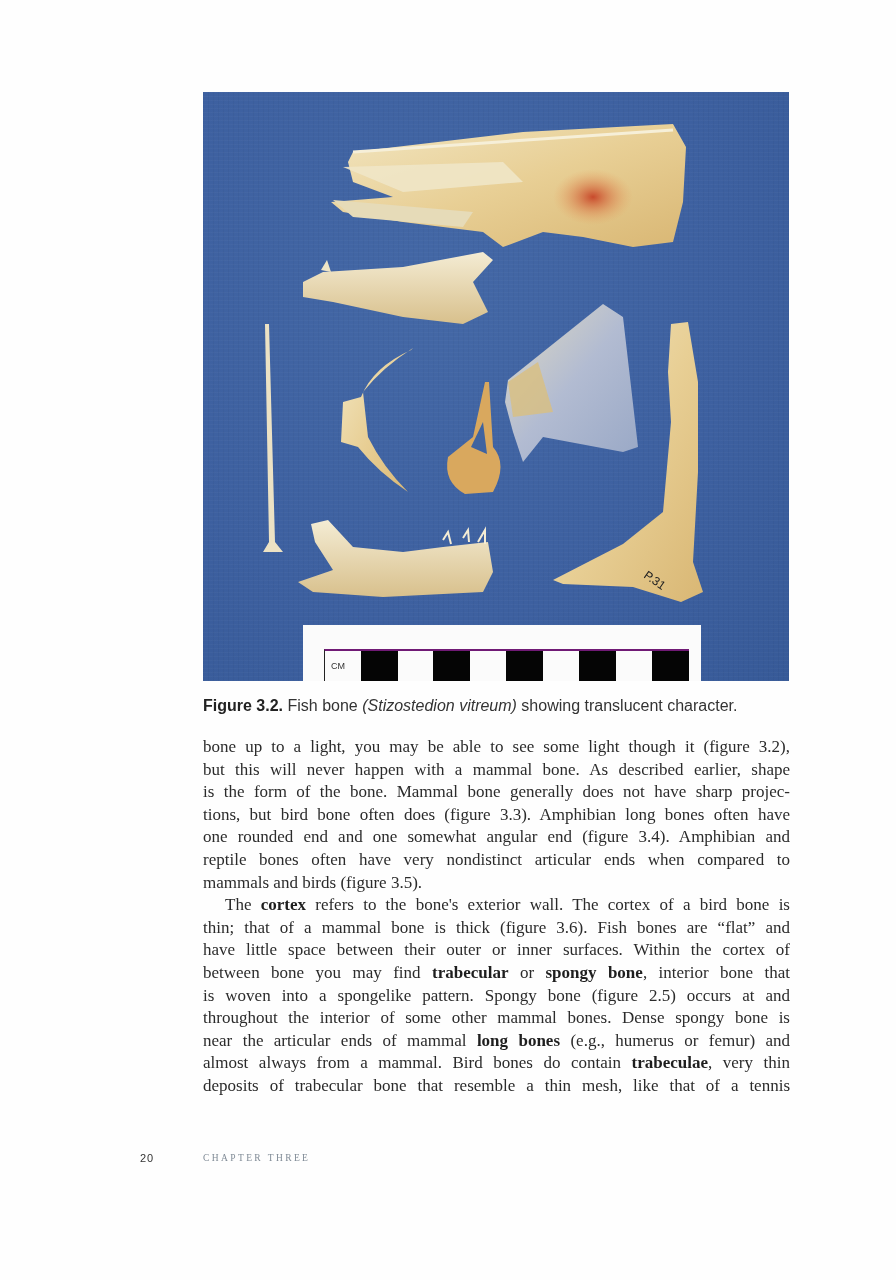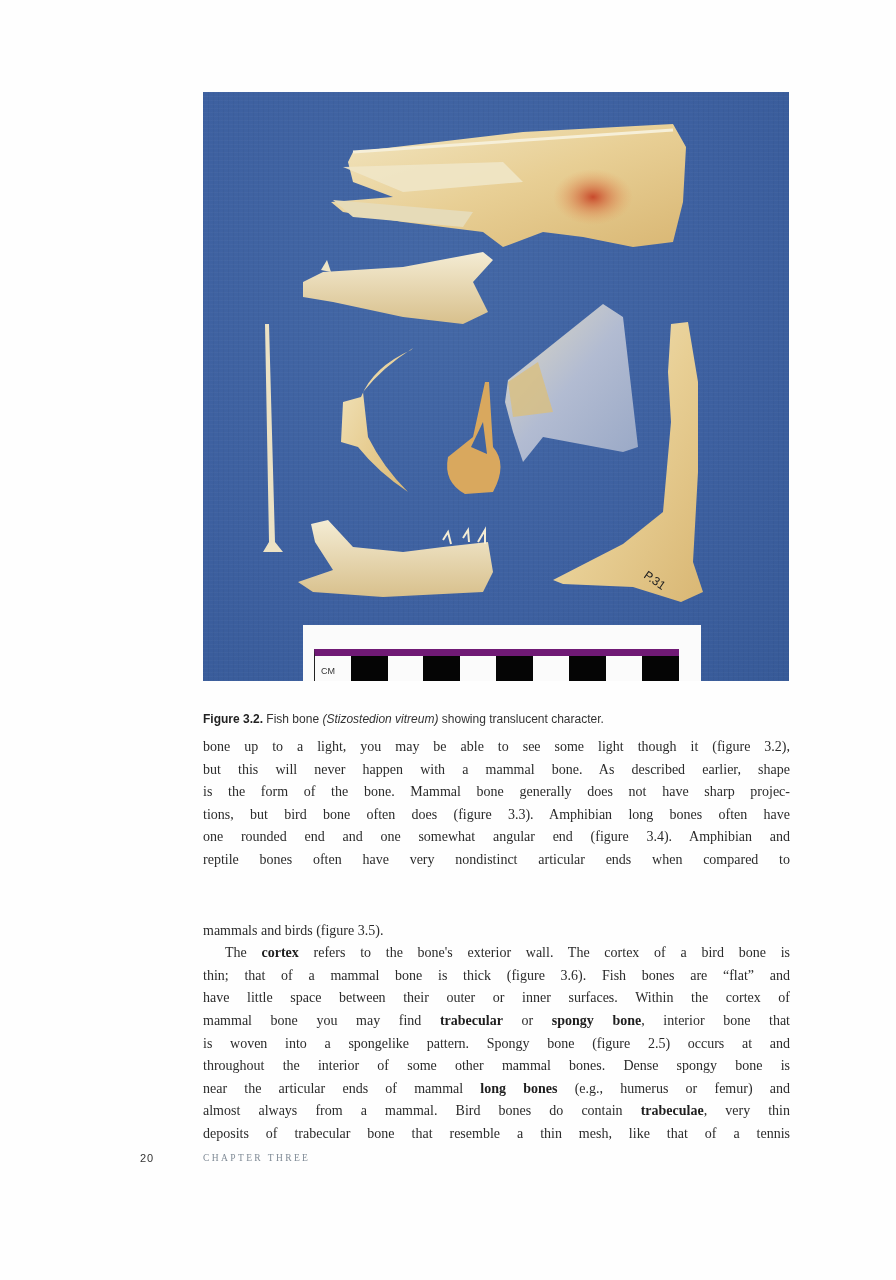--- a/index.html
+++ b/index.html
@@ -20,46 +20,46 @@
       radial-gradient(ellipse at 40% 35%, #4468a6 0%, #3d60a0 60%, #375a98 100%);
     overflow: hidden;
   }
   .photo svg { position: absolute; left: 0; top: 0; }
 
   .scale {
     position: absolute; left: 100px; top: 533px; width: 398px; height: 56px;
     background: #fbfbfb;
   }
   .scale-frame {
-    position: absolute; left: 11px; top: 24px; width: 364px; height: 32px;
-    border-top: 7px solid #701a75; border-left: 1px solid #222;
+    position: absolute; left: 21px; top: 24px; width: 364px; height: 32px;
+    border-top: 2px solid #701a75; border-left: 1px solid #222;
   }
   .scale-label {
     position: absolute; left: 6px; top: 10px;
     font-family: "Liberation Sans", sans-serif; font-size: 9px; color: #333;
   }
   .scale-block { position: absolute; top: 0; width: 37px; height: 32px; background: #050505; }
 
   
   .caption {
-    position: absolute; left: 203px; top: 712px; width: 600px;
-    font-family: "Liberation Sans", sans-serif; font-size: 12px; color: #333;
+    position: absolute; left: 203px; top: 697px; width: 600px;
+    font-family: "Liberation Sans", sans-serif; font-size: 16px; color: #333;
     white-space: nowrap;
   }
   .caption .label { font-weight: bold; color: #222; }
   .caption .sci { font-style: italic; }
 
   
   .body-text {
     position: absolute; left: 203px; top: 736px; width: 587px;
     font-family: "Liberation Serif", "DejaVu Serif", serif;
-    font-size: 14px; line-height: 22.6px; color: #2b2b2b;
+    font-size: 17px; line-height: 22.6px; color: #2b2b2b;
   }
   .line { display: block; white-space: nowrap; text-align: justify; text-align-last: justify; height: 22.6px; }
-  .line.last { text-align-last: left; margin-top: 48px; }
+  .line.last { text-align-last: left; }
   .line.indent { padding-left: 22px; }
   .b { font-weight: bold; color: #1e1e1e; }
   .i { }
 
   
   .folio {
     position: absolute; left: 140px; top: 1152px;
     font-family: "Liberation Sans", sans-serif; font-size: 11px; color: #333; letter-spacing: 1px;
   }
   .running-head {
@@ -157,21 +157,21 @@
       <span class="line"><span>bone up to a light, you may be able to see some light though it (figure 3.2),</span></span>
       <span class="line"><span>but this will never happen with a mammal bone. As described earlier, </span><span class="i">shape</span></span>
       <span class="line"><span>is the form of the bone. Mammal bone generally does not have sharp projec-</span></span>
       <span class="line"><span>tions, but bird bone often does (figure 3.3). Amphibian long bones often have</span></span>
       <span class="line"><span>one rounded end and one somewhat angular end (figure 3.4). Amphibian and</span></span>
       <span class="line"><span>reptile bones often have very nondistinct articular ends when compared to</span></span>
       <span class="line last"><span>mammals and birds (figure 3.5).</span></span>
       <span class="line indent"><span>The </span><span class="b">cortex</span><span> refers to the bone's exterior wall. The cortex of a bird bone is</span></span>
       <span class="line"><span>thin; that of a mammal bone is thick (figure 3.6). Fish bones are “flat” and</span></span>
       <span class="line"><span>have little space between their outer or inner surfaces. Within the cortex of</span></span>
-      <span class="line"><span>mammal bone you may find </span><span class="b">trabecular</span><span> or </span><span class="b">spongy bone</span><span>, interior bone that</span></span>
+      <span class="line"><span>between bone you may find </span><span class="b">trabecular</span><span> or </span><span class="b">spongy bone</span><span>, interior bone that</span></span>
       <span class="line"><span>is woven into a spongelike pattern. Spongy bone (figure 2.5) occurs at and</span></span>
       <span class="line"><span>throughout the interior of some other mammal bones. Dense spongy bone is</span></span>
       <span class="line"><span>near the articular ends of mammal </span><span class="b">long bones</span><span> (e.g., humerus or femur) and</span></span>
       <span class="line"><span>almost always from a mammal. Bird bones do contain </span><span class="b">trabeculae</span><span>, very thin</span></span>
       <span class="line"><span>deposits of trabecular bone that resemble a thin mesh, like that of a tennis</span></span>
     </div>
 
   <div class="folio">20</div>
   <div class="running-head">CHAPTER THREE</div>
 </div>

